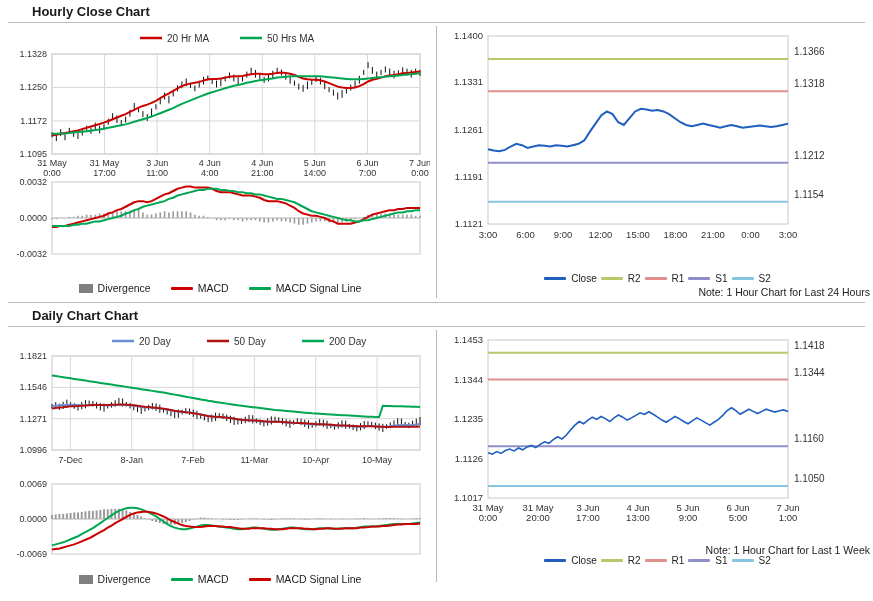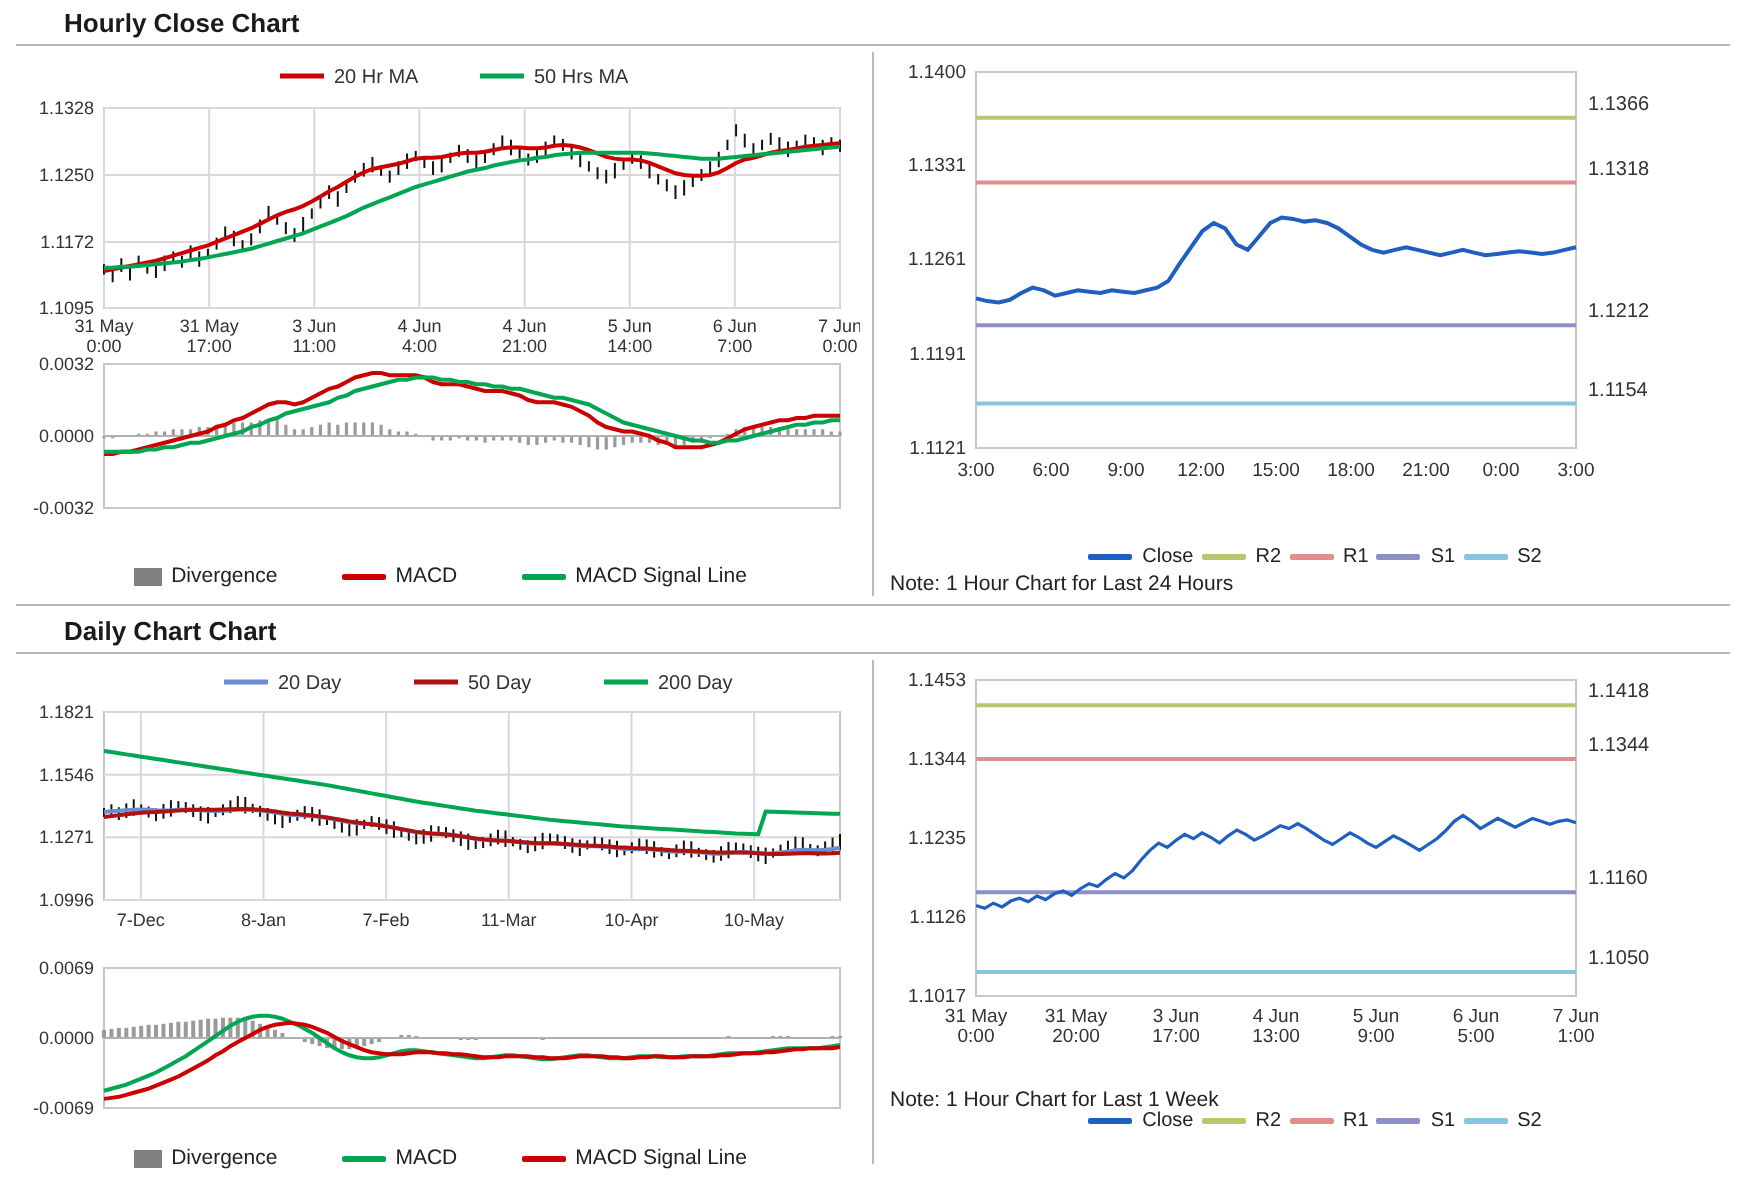--- a/index.html
+++ b/index.html
@@ -50,39 +50,39 @@
   }
   .lvl-label {
     font-size: 10px;
     fill: #333;
     font-family: "Liberation Sans", sans-serif;
   }
   .legend {
     display: flex;
     align-items: center;
     justify-content: center;
-    gap: 32px;
+    gap: 20px;
     font-size: 10.5px;
     color: #222;
   }
   .legend.small { font-size: 10px; gap: 4px; align-items: flex-end; }
   .legend-item { display: flex; align-items: center; gap: 5px; }
   .swatch {
     display: inline-block;
     width: 22px;
     height: 3px;
     border-radius: 1px;
   }
   .swatch.box {
     width: 14px;
     height: 9px;
     border-radius: 0;
   }
   .note {
-    text-align: left;
+    text-align: right;
     font-size: 10.5px;
     color: #222;
   }
 </style>
 </head>
 <body>
 
 <div class="panel section-title" style="left:0;top:4px;width:430px;">Hourly Close Chart</div>
 
 <div class="hr-sep" style="top:22px;"></div>

